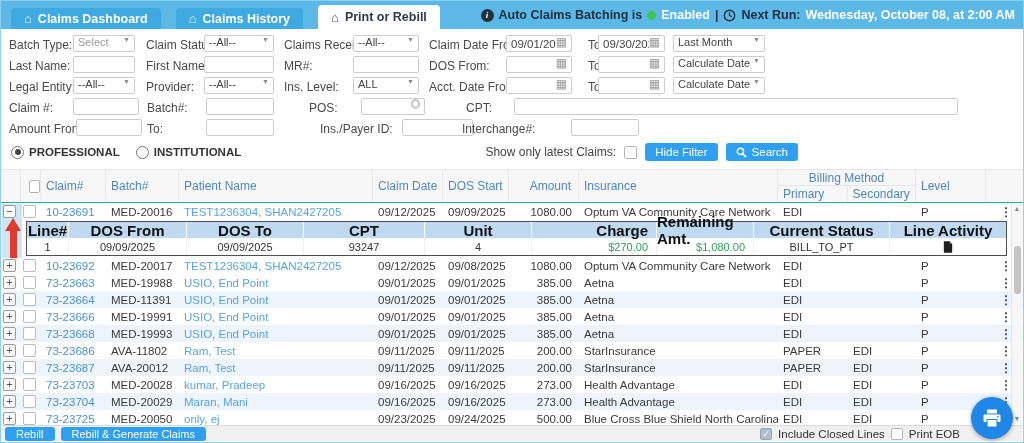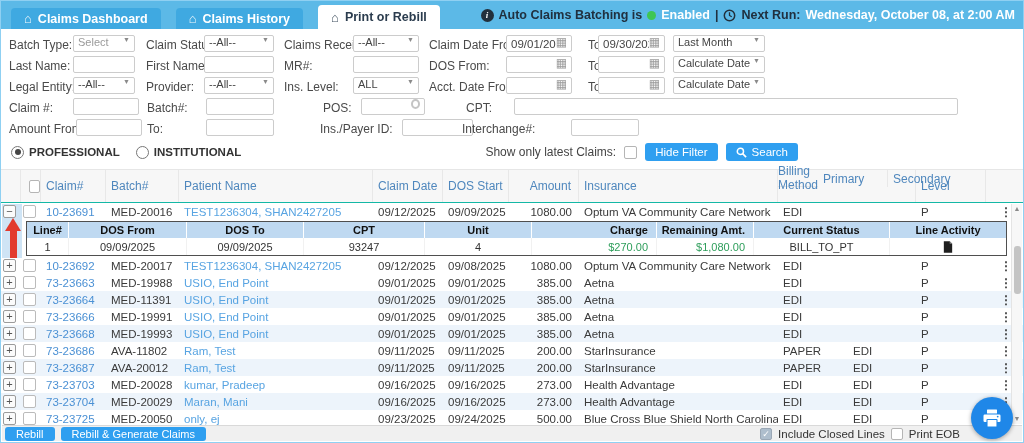--- a/index.html
+++ b/index.html
@@ -49,21 +49,21 @@
   .btn { background:#2f9ff0; color:#fff; font-size:11.5px; padding:3px 10px; border-radius:3px;
          display:flex; align-items:center; gap:5px; cursor:pointer; }
 
   
   .thead { display:flex; height:34px; margin-top:4px; background:#f7f7f7; border-top:1px solid #e6e6e6;
            border-bottom:1px solid #14b8a6; font-size:12px; color:#4f87bd; }
   .th { display:flex; align-items:center; padding-left:5px; border-right:1px solid #e8e8e8; overflow:hidden; }
   .c-exp{width:20px;} .c-chk{width:20px;} .c-claim{width:65px;} .c-batch{width:73px;} .c-pat{width:194px;}
   .c-cdate{width:70px;} .c-dos{width:66px;} .c-amt{width:70px;} .c-ins{width:199px;} .c-pri{width:70px;}
   .c-sec{width:68px;} .c-lvl{width:70px;} .c-act{width:29px;}
-  .bm-group { display:flex; flex-direction:row; width:138px; border-right:1px solid #e8e8e8; }
+  .bm-group { display:flex; flex-direction:column; width:138px; border-right:1px solid #e8e8e8; }
   .bm-top { height:17px; display:flex; align-items:center; justify-content:center; border-bottom:1px solid #e6e6e6; }
   .bm-bot { display:flex; height:17px; }
   .bm-cell { display:flex; align-items:center; padding-left:5px; }
   .bm-cell.first { width:70px; border-right:1px solid #e8e8e8; }
   .bm-cell.second { width:68px; }
   .hchk { width:13px; height:13px; border:1px solid #b5b5b5; border-radius:2px; background:#fff; margin-left:3px; }
 
   .tbody { position:relative; z-index:1; }
   .trow { display:flex; height:17px; align-items:center; font-size:11.5px; color:#3a3a3a; }
   .trow.stripe { background:#edf4fb; }
@@ -73,21 +73,21 @@
   .c-amt { justify-content:flex-end; padding-right:7px; }
   .expbox { width:13px; height:13px; border:1px solid #9b9b9b; background:#fbfbfb; color:#555; font-size:11px;
             line-height:10px; text-align:center; border-radius:2px; margin-left:2px; cursor:pointer; }
   .rchk { width:13px; height:13px; border:1px solid #bbb; border-radius:2px; background:#fff; cursor:pointer; }
   .kebab { font-weight:700; color:#3c3c3c; font-size:12px; margin-left:9px; letter-spacing:0; cursor:pointer; }
 
   
   .exp-strip { position:absolute; left:1px; top:203px; width:20px; height:54px; background:#cfe4f5; z-index:0; }
   .detail { margin:1px 0 1px 25px; width:981px; border:1px solid #4f4f4f; background:#fff; }
   .dhead { display:flex; height:16px; }
-  .dh { background:#bfd9f1; font-weight:700; font-size:11px; color:#111; display:flex; align-items:center;
+  .dh { background:#bfd9f1; font-weight:700; font-size:15px; color:#111; display:flex; align-items:center;
         justify-content:center; border-right:1px solid #fff; }
   .dh:last-child { border-right:none; }
   .dh.right { justify-content:flex-end; padding-right:8px; }
   .drow { display:flex; height:17px; font-size:11px; color:#333; }
   .dc { display:flex; align-items:center; justify-content:center; border-right:1px solid #f1f1f1; }
   .dc:last-child { border-right:none; }
   .dc.right { justify-content:flex-end; padding-right:8px; }
   .money { color:#2e9e5b; }
 
   
@@ -241,21 +241,21 @@
       </div>
       <div class="frow">
         <span class="flabel" style="left: 8px;">Claim #:</span>
         <div class="ffield" style="left: 72px; width: 66px;">
           <input class="finput" style="">
         </div>
         <span class="flabel" style="left: 146px;">Batch#:</span>
         <div class="ffield" style="left: 205px; width: 68px;">
           <input class="finput" style="">
         </div>
-        <span class="flabel" style="left: 322px;">POS:</span>
+        <span class="flabel" style="left: 308px;">POS:</span>
         <div class="ffield" style="left: 360px; width: 64px;">
           <input class="finput" style="">
           <span class="posring"></span>
         </div>
         <span class="flabel" style="left: 465px;">CPT:</span>
         <div class="ffield" style="left: 513px; width: 444px;">
           <input class="finput" style="">
         </div>
       </div>
       <div class="frow">

